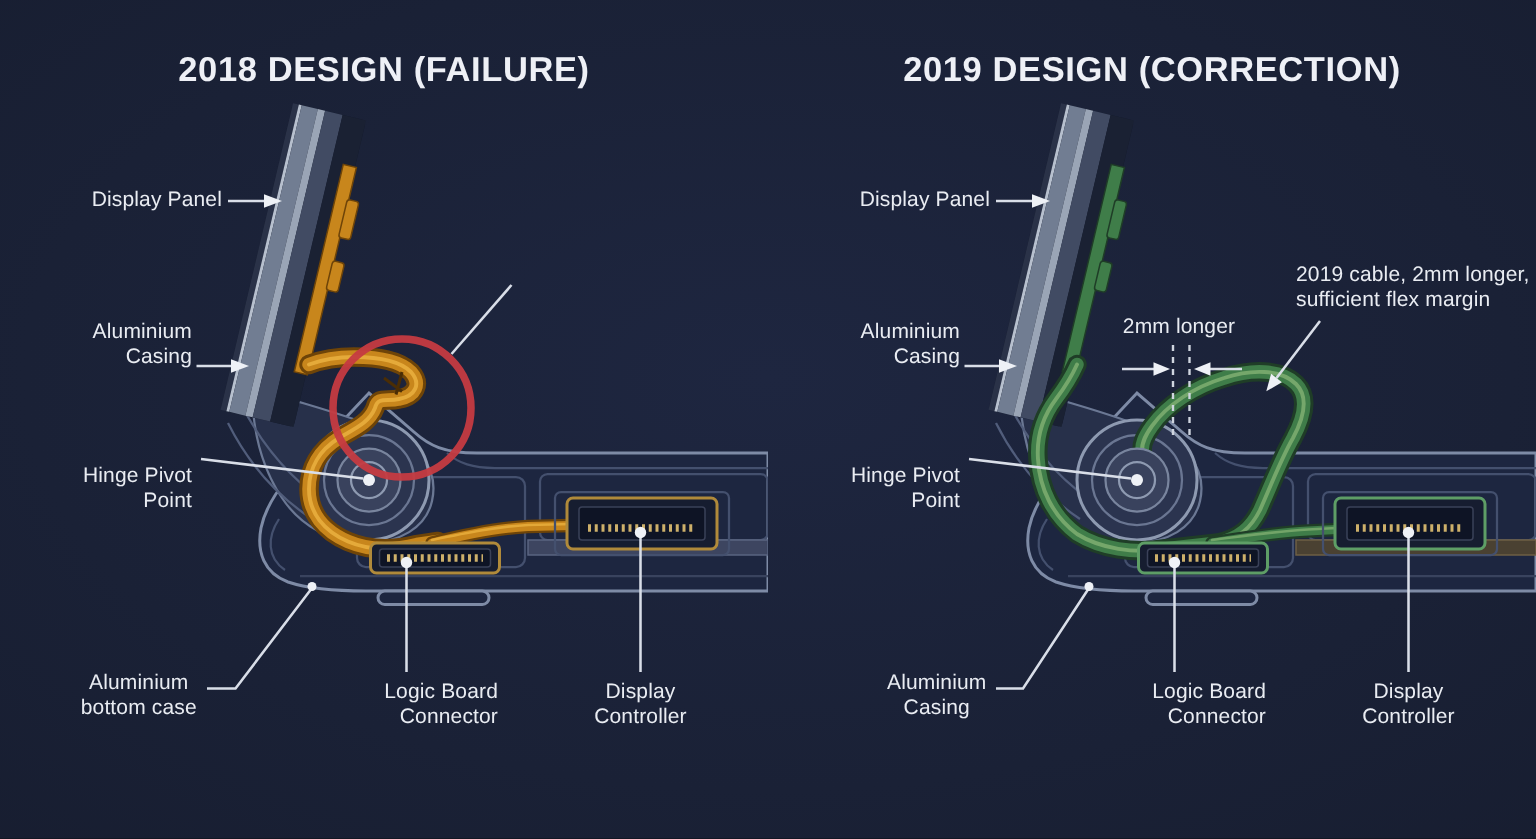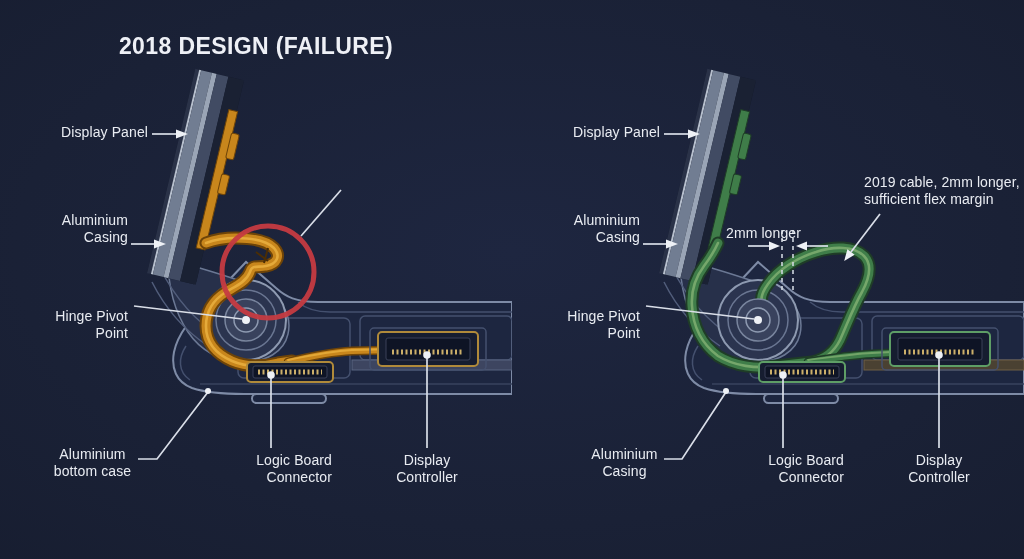--- a/index.html
+++ b/index.html
@@ -22,21 +22,21 @@
   }
   .lbl--display-panel{left:28px;width:120px;top:124px;text-align:right;}
   .lbl--casing-top{left:18px;width:110px;top:212px;text-align:right;}
   .lbl--hinge{left:16px;width:112px;top:308px;text-align:right;}
   .lbl--cable-note{left:346px;width:168px;top:174px;text-align:left;}
   .panel--2019 .lbl--cable-note{left:352px;width:170px;}
   .lbl--bottom-case{left:30px;width:125px;top:446px;text-align:center;}
   .panel--2019 .lbl--bottom-case{left:50px;}
   .lbl--logic{left:210px;width:122px;top:452px;text-align:right;}
   .lbl--controller{left:366px;width:122px;top:452px;text-align:center;}
-  .lbl--dimension{left:214px;width:120px;top:209px;text-align:left;margin-top:16px;}
+  .lbl--dimension{left:214px;width:120px;top:209px;text-align:center;}
 
   
   .panel--2018{--cableDark:#6e4408;--cableCore:#c8861c;--cableHi:#eab03f;--accent:#b08a3a;--pcb:#3d4560;--pcbStroke:#596480;}
   .panel--2019{--cableDark:#1f3d27;--cableCore:#3f7d49;--cableHi:#7fae71;--accent:#5e9e66;--pcb:#4a4132;--pcbStroke:#6e5f44;}
 
   .case-outer{fill:#1d2640;stroke:#7e8ba6;stroke-width:2;}
   .case-inner{fill:none;stroke:#44506e;stroke-width:1.5;}
   .case-line{fill:none;stroke:#39435e;stroke-width:1.5;}
   .bracket{fill:#27304a;stroke:#6b7894;stroke-width:1.5;}
   .cup-arc{fill:none;stroke:#515d7b;stroke-width:1.5;}
@@ -150,20 +150,21 @@
 Point</div>
     <div class="lbl lbl--bottom-case">Aluminium
 bottom case</div>
     <div class="lbl lbl--logic">Logic Board
 Connector</div>
     <div class="lbl lbl--controller">Display
 Controller</div>
   </section>
 
   <section class="panel panel--2019">
+    <h2>2019 DESIGN (CORRECTION)</h2>
 
     <svg width="512" height="559" viewBox="0 0 512 559">
 
       <path class="case-outer" d="M 512 302 L 318 302 C 296 302 286 297 276 288 L 246 262 L 214 296 C 196 312 178 332 174 352 C 171 368 176 382 192 388 C 204 392 224 394 244 394 L 512 394 Z"></path>
       <path class="case-inner" d="M 512 312 L 330 312 C 315 312 306 309 298 302"></path>
       <rect class="case-inner" x="238" y="318" width="112" height="60" rx="6"></rect>
       <rect class="case-inner" x="360" y="316" width="152" height="44" rx="5"></rect>
       <path class="case-line" d="M 200 384 L 512 384"></path>
       <path class="case-inner" d="M 186 346 C 178 358 178 372 190 380"></path>
       <rect class="case-outer" x="252" y="394" width="74" height="9" rx="4.5"></rect>

